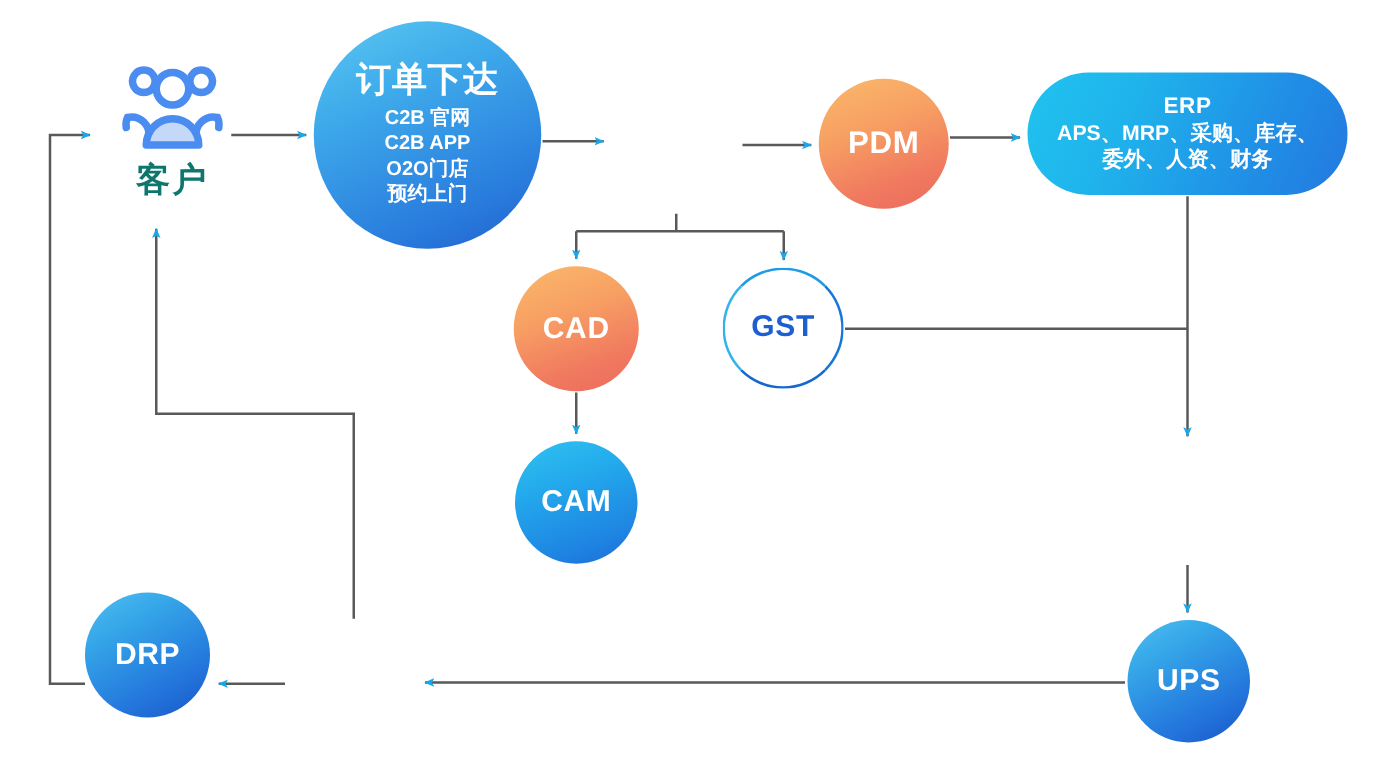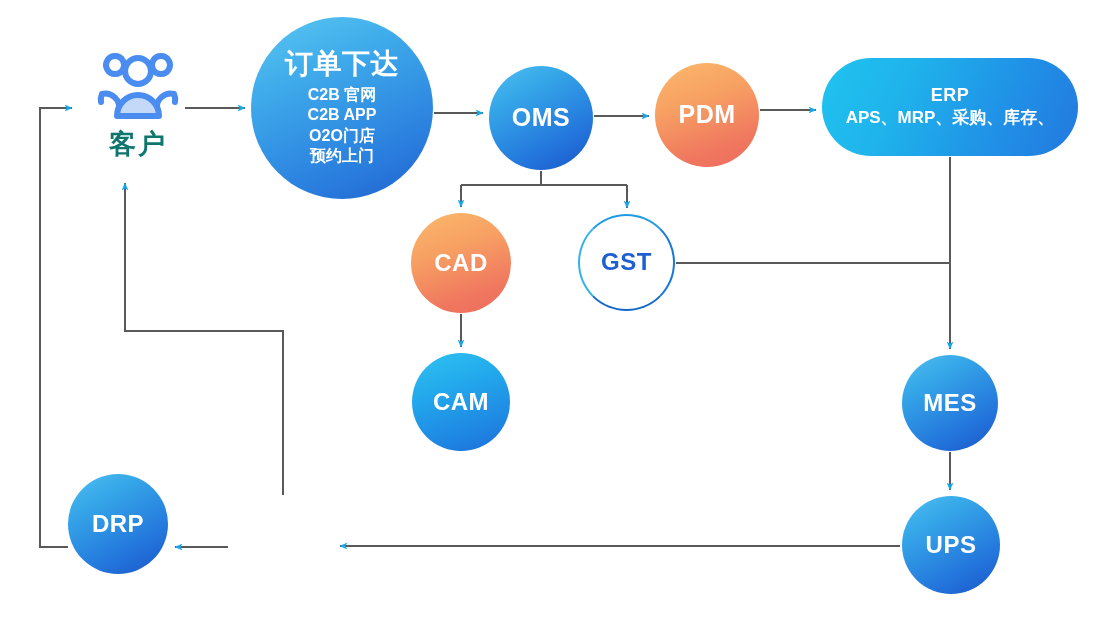--- a/index.html
+++ b/index.html
@@ -194,50 +194,45 @@
   <div id="node-order" class="node circle fill-blue-soft">
     <div class="n-title">订单下达</div>
     <div class="n-sub">
       <div>C2B 官网</div>
       <div>C2B APP</div>
       <div>O2O门店</div>
       <div>预约上门</div>
     </div>
   </div>
 
-  <div id="node-oms" class="node circle fill-blue">
-    <div class="n-title">OMS</div>
-  </div>
 
   <div id="node-pdm" class="node circle fill-orange">
     <div class="n-title">PDM</div>
   </div>
 
   <div id="node-erp" class="node pill fill-erp">
     <div class="n-title">ERP</div>
     <div class="n-sub">
       <div>APS、MRP、采购、库存、</div>
+      <div>委外、人资、财务</div>
     </div>
   </div>
 
   <div id="node-cad" class="node circle fill-orange">
     <div class="n-title">CAD</div>
   </div>
 
   <div id="node-gst" class="node circle fill-outline">
     <div class="n-title">GST</div>
   </div>
 
   <div id="node-cam" class="node circle fill-cyan">
     <div class="n-title">CAM</div>
   </div>
 
-  <div id="node-mes" class="node circle fill-blue">
-    <div class="n-title">MES</div>
-  </div>
 
   <div id="node-drp" class="node circle fill-blue">
     <div class="n-title">DRP</div>
   </div>
 
 
   <div id="node-ups" class="node circle fill-blue">
     <div class="n-title">UPS</div>
   </div>
 

